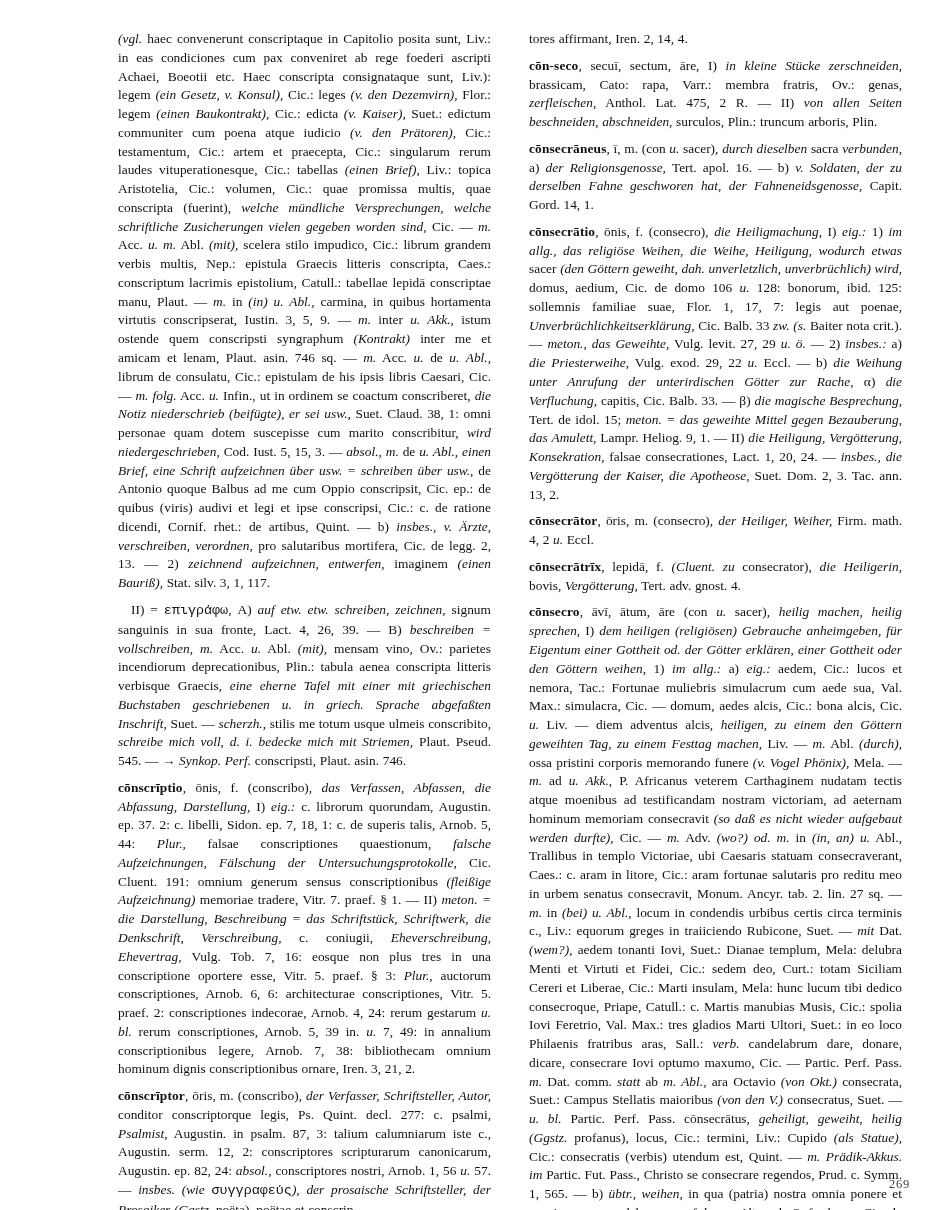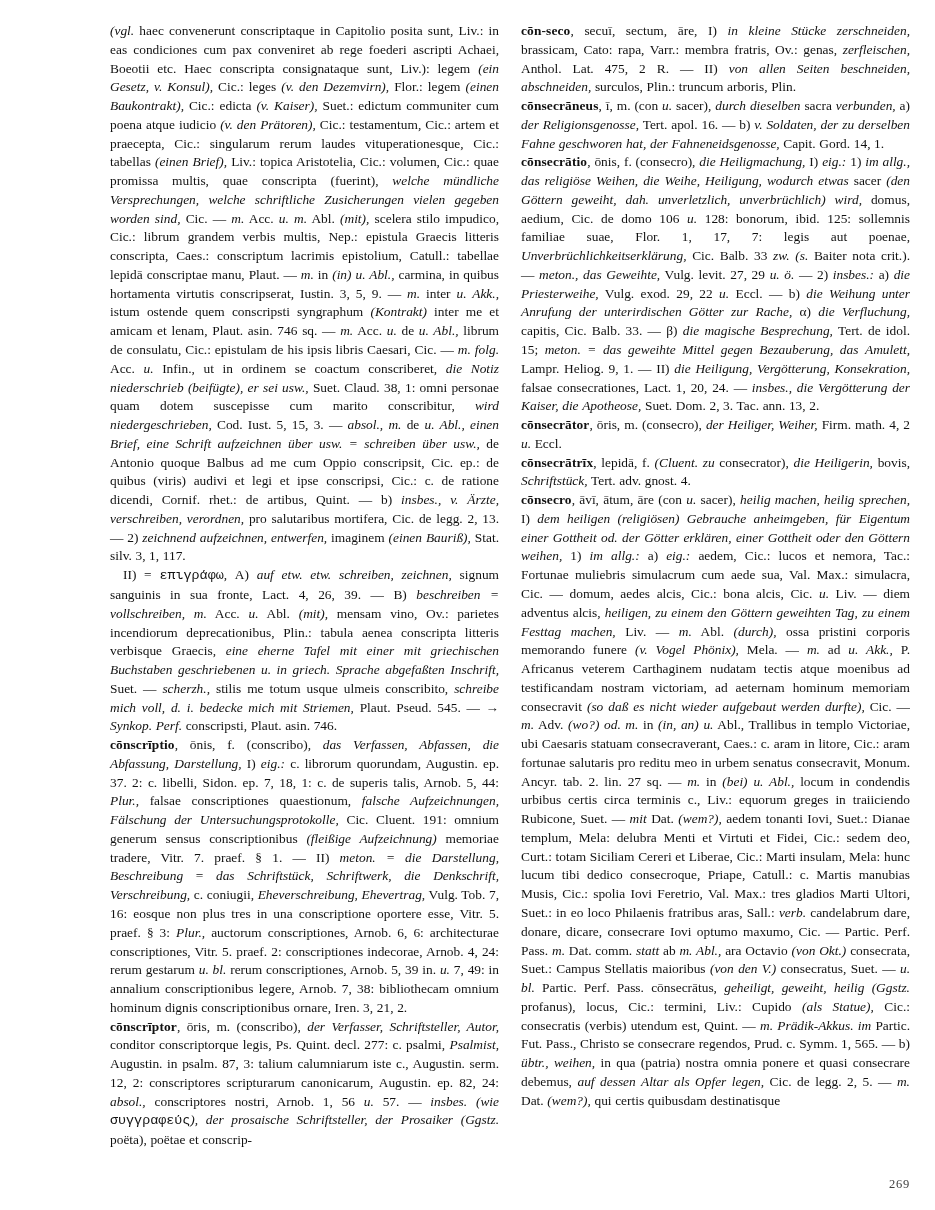--- a/index.html
+++ b/index.html
@@ -34,21 +34,21 @@
   .col {
     width: 389px;
     font-size: 13.4px;
     line-height: 18.77px;
     text-align: justify;
     text-justify: inter-word;
     hyphens: manual;
     word-spacing: 0.02em;
   }
   .col p {
-    margin: 0;
+    margin: 8px;
     padding: 0;
     text-align: justify;
   }
   .col p.indent {
     text-indent: 13px;
   }
   
   b.hw {
     font-weight: bold;
     letter-spacing: 0.01em;
@@ -72,22 +72,23 @@
 
 <div id="page">
   <div class="columns">
     <div class="col" id="col-left">
         <p><i>(vgl.</i><span> haec convenerunt conscriptaque in Capitolio posita sunt, Liv.: in eas condiciones cum pax conveniret ab rege foederi ascripti Achaei, Boeotii etc. Haec conscripta consignataque sunt, Liv.): legem </span><i>(ein Gesetz, v. Konsul),</i><span> Cic.: leges </span><i>(v. den Dezemvirn),</i><span> Flor.: legem </span><i>(einen Baukontrakt),</i><span> Cic.: edicta </span><i>(v. Kaiser),</i><span> Suet.: edictum communiter cum poena atque iudicio </span><i>(v. den Prätoren),</i><span> Cic.: testamentum, Cic.: artem et praecepta, Cic.: singularum rerum laudes vituperationesque, Cic.: tabellas </span><i>(einen Brief),</i><span> Liv.: topica Aristotelia, Cic.: volumen, Cic.: quae promissa multis, quae conscripta (fuerint), </span><i>welche mündliche Versprechungen, welche schriftliche Zusicherungen vielen gegeben worden sind,</i><span> Cic. — </span><i>m.</i><span> Acc. </span><i>u. m.</i><span> Abl. </span><i>(mit),</i><span> scelera stilo impudico, Cic.: librum grandem verbis multis, Nep.: epistula Graecis litteris conscripta, Caes.: conscriptum lacrimis epistolium, Catull.: tabellae lepidā conscriptae manu, Plaut. — </span><i>m.</i><span> in </span><i>(in) u. Abl.,</i><span> carmina, in quibus hortamenta virtutis conscripserat, Iustin. 3, 5, 9. — </span><i>m.</i><span> inter </span><i>u. Akk.,</i><span> istum ostende quem conscripsti syngraphum </span><i>(Kontrakt)</i><span> inter me et amicam et lenam, Plaut. asin. 746 sq. — </span><i>m.</i><span> Acc. </span><i>u.</i><span> de </span><i>u. Abl.,</i><span> librum de consulatu, Cic.: epistulam de his ipsis libris Caesari, Cic. — </span><i>m. folg.</i><span> Acc. </span><i>u.</i><span> Infin., ut in ordinem se coactum conscriberet, </span><i>die Notiz niederschrieb (beifügte), er sei usw.,</i><span> Suet. Claud. 38, 1: omni personae quam dotem suscepisse cum marito conscribitur, </span><i>wird niedergeschrieben,</i><span> Cod. Iust. 5, 15, 3. — </span><i>absol., m.</i><span> de </span><i>u. Abl., einen Brief, eine Schrift aufzeichnen über usw. = </i><span class="bi">schreiben</span><i> über usw.,</i><span> de Antonio quoque Balbus ad me cum Oppio conscripsit, Cic. ep.: de quibus (viris) audivi et legi et ipse conscripsi, Cic.: c. de ratione dicendi, Cornif. rhet.: de artibus, Quint. — b) </span><i>insbes., v. Ärzte,</i><span> </span><span class="bi">verschreiben, verordnen,</span><span> pro salutaribus mortifera, Cic. de legg. 2, 13. — 2) </span><i>zeichnend</i><span> </span><span class="bi">aufzeichnen, entwerfen,</span><span> imaginem </span><i>(einen Bauriß),</i><span> Stat. silv. 3, 1, 117.</span></p>
         <p class="indent"><span>II) = </span><span class="gr">επιγράφω</span><span>, A) </span><span class="bi">auf etw.</span><span> </span><i>etw.</i><span> </span><span class="bi">schreiben, zeichnen,</span><span> signum sanguinis in sua fronte, Lact. 4, 26, 39. — B) </span><span class="bi">beschreiben = vollschreiben,</span><span> </span><i>m.</i><span> Acc. </span><i>u.</i><span> Abl. </span><i>(mit),</i><span> mensam vino, Ov.: parietes incendiorum deprecationibus, Plin.: tabula aenea conscripta litteris verbisque Graecis, </span><i>eine eherne Tafel mit einer mit griechischen Buchstaben geschriebenen u. in griech. Sprache abgefaßten Inschrift,</i><span> Suet. — </span><i>scherzh.,</i><span> stilis me totum usque ulmeis conscribito, </span><i>schreibe mich voll, d. i. bedecke mich mit Striemen,</i><span> Plaut. Pseud. 545. — → </span><i>Synkop. Perf.</i><span> conscripsti, Plaut. asin. 746.</span></p>
         <p><b class="hw">cōnscrīptio</b><span>, ōnis, f. (conscribo), </span><i>das</i><span> </span><span class="bi">Verfassen, Abfassen,</span><span> </span><i>die</i><span> </span><span class="bi">Abfassung, Darstellung,</span><span> I) </span><i>eig.:</i><span> c. librorum quorundam, Augustin. ep. 37. 2: c. libelli, Sidon. ep. 7, 18, 1: c. de superis talis, Arnob. 5, 44: </span><i>Plur.,</i><span> falsae conscriptiones quaestionum, </span><i>falsche Aufzeichnungen, Fälschung der Untersuchungsprotokolle,</i><span> Cic. Cluent. 191: omnium generum sensus conscriptionibus </span><i>(fleißige Aufzeichnung)</i><span> memoriae tradere, Vitr. 7. praef. § 1. — II) </span><i>meton. = die</i><span> </span><span class="bi">Darstellung, Beschreibung</span><span> = </span><i>das</i><span> </span><span class="bi">Schriftstück, Schriftwerk,</span><span> </span><i>die</i><span> </span><span class="bi">Denkschrift, Verschreibung,</span><span> c. coniugii, </span><i>Eheverschreibung, Ehevertrag,</i><span> Vulg. Tob. 7, 16: eosque non plus tres in una conscriptione oportere esse, Vitr. 5. praef. § 3: </span><i>Plur.,</i><span> auctorum conscriptiones, Arnob. 6, 6: architecturae conscriptiones, Vitr. 5. praef. 2: conscriptiones indecorae, Arnob. 4, 24: rerum gestarum </span><i>u. bl.</i><span> rerum conscriptiones, Arnob. 5, 39 in. </span><i>u.</i><span> 7, 49: in annalium conscriptionibus legere, Arnob. 7, 38: bibliothecam omnium hominum dignis conscriptionibus ornare, Iren. 3, 21, 2.</span></p>
         <p><b class="hw">cōnscrīptor</b><span>, ōris, m. (conscribo), </span><i>der</i><span> </span><span class="bi">Verfasser, Schriftsteller, Autor,</span><span> conditor conscriptorque legis, Ps. Quint. decl. 277: c. psalmi, </span><i>Psalmist,</i><span> Augustin. in psalm. 87, 3: talium calumniarum iste c., Augustin. serm. 12, 2: conscriptores scripturarum canonicarum, Augustin. ep. 82, 24: </span><i>absol.,</i><span> conscriptores nostri, Arnob. 1, 56 </span><i>u.</i><span> 57. — </span><i>insbes. (wie </i><span class="gr">συγγραφεύς</span><i>), der</i><span> </span><span class="bi">prosaische Schriftsteller,</span><span> </span><i>der</i><span> </span><span class="bi">Prosaiker</span><span> </span><i>(Ggstz.</i><span> poëta), poëtae et conscrip-</span></p>
       </div>
     <div class="col" id="col-right">
+        <p><span>tores affirmant, Iren. 2, 14, 4.</span></p>
         <p><b class="hw">cōn-seco</b><span>, secuī, sectum, āre, I) </span><span class="bi">in kleine Stücke zerschneiden,</span><span> brassicam, Cato: rapa, Varr.: membra fratris, Ov.: genas, </span><i>zerfleischen,</i><span> Anthol. Lat. 475, 2 R. — II) </span><i>von allen Seiten</i><span> </span><span class="bi">beschneiden, abschneiden,</span><span> surculos, Plin.: truncum arboris, Plin.</span></p>
         <p><b class="hw">cōnsecrāneus</b><span>, ī, m. (con </span><i>u.</i><span> sacer), </span><span class="bi">durch dieselben</span><span> sacra </span><span class="bi">verbunden,</span><span> a) </span><i>der</i><span> </span><span class="bi">Religionsgenosse,</span><span> Tert. apol. 16. — b) </span><i>v. Soldaten, der zu derselben Fahne geschworen hat, der</i><span> </span><span class="bi">Fahneneidsgenosse,</span><span> Capit. Gord. 14, 1.</span></p>
         <p><b class="hw">cōnsecrātio</b><span>, ōnis, f. (consecro), </span><i>die</i><span> </span><span class="bi">Heiligmachung,</span><span> I) </span><i>eig.:</i><span> 1) </span><i>im allg., das</i><span> </span><span class="bi">religiöse Weihen,</span><span> </span><i>die</i><span> </span><span class="bi">Weihe, Heiligung,</span><span> </span><i>wodurch etwas</i><span> sacer </span><i>(den Göttern geweiht, dah. unverletzlich, unverbrüchlich) wird,</i><span> domus, aedium, Cic. de domo 106 </span><i>u.</i><span> 128: bonorum, ibid. 125: sollemnis familiae suae, Flor. 1, 17, 7: legis aut poenae, </span><i>Unverbrüchlichkeitserklärung,</i><span> Cic. Balb. 33 </span><i>zw. (s.</i><span> Baiter nota crit.). — </span><i>meton., das</i><span> </span><span class="bi">Geweihte,</span><span> Vulg. levit. 27, 29 </span><i>u. ö.</i><span> — 2) </span><i>insbes.:</i><span> a) </span><i>die</i><span> </span><span class="bi">Priesterweihe,</span><span> Vulg. exod. 29, 22 </span><i>u.</i><span> Eccl. — b) </span><i>die Weihung unter Anrufung der unterirdischen Götter zur Rache,</i><span> α) </span><i>die</i><span> </span><span class="bi">Verfluchung,</span><span> capitis, Cic. Balb. 33. — β) </span><i>die</i><span> </span><span class="bi">magische Besprechung,</span><span> Tert. de idol. 15; </span><i>meton. = das</i><span> </span><span class="bi">geweihte Mittel gegen Bezauberung,</span><span> </span><i>das</i><span> </span><span class="bi">Amulett,</span><span> Lampr. Heliog. 9, 1. — II) </span><i>die</i><span> </span><span class="bi">Heiligung, Vergötterung, Konsekration,</span><span> falsae consecrationes, Lact. 1, 20, 24. — </span><i>insbes., die</i><span> </span><span class="bi">Vergötterung</span><span> </span><i>der Kaiser, die</i><span> </span><span class="bi">Apotheose,</span><span> Suet. Dom. 2, 3. Tac. ann. 13, 2.</span></p>
         <p><b class="hw">cōnsecrātor</b><span>, ōris, m. (consecro), </span><i>der</i><span> </span><span class="bi">Heiliger, Weiher,</span><span> Firm. math. 4, 2 </span><i>u.</i><span> Eccl.</span></p>
-        <p><b class="hw">cōnsecrātrīx</b><span>, lepidā, f. </span><i>(Cluent. zu</i><span> consecrator), </span><i>die</i><span> </span><span class="bi">Heiligerin,</span><span> bovis, </span><i>Schriftstück,</i><span> Tert. adv. gnost. 4.</span></p>
+        <p><b class="hw">cōnsecrātrīx</b><span>, lepidā, f. </span><i>(Cluent. zu</i><span> consecrator), </span><i>die</i><span> </span><span class="bi">Heiligerin,</span><span> bovis, </span><i>Vergötterung,</i><span> Tert. adv. gnost. 4.</span></p>
         <p><b class="hw">cōnsecro</b><span>, āvī, ātum, āre (con </span><i>u.</i><span> sacer), </span><span class="bi">heilig machen, heilig sprechen,</span><span> I) </span><span class="bi">dem heiligen (religiösen) Gebrauche anheimgeben, für Eigentum</span><span> </span><i>einer Gottheit od. der Götter</i><span> </span><span class="bi">erklären,</span><span> </span><i>einer Gottheit oder den Göttern</i><span> </span><span class="bi">weihen,</span><span> 1) </span><i>im allg.:</i><span> a) </span><i>eig.:</i><span> aedem, Cic.: lucos et nemora, Tac.: Fortunae muliebris simulacrum cum aede sua, Val. Max.: simulacra, Cic. — domum, aedes alcis, Cic.: bona alcis, Cic. </span><i>u.</i><span> Liv. — diem adventus alcis, </span><i>heiligen, zu einem den Göttern geweihten Tag, zu einem Festtag machen,</i><span> Liv. — </span><i>m.</i><span> Abl. </span><i>(durch),</i><span> ossa pristini corporis memorando funere </span><i>(v. Vogel Phönix),</i><span> Mela. — </span><i>m.</i><span> ad </span><i>u. Akk.,</i><span> P. Africanus veterem Carthaginem nudatam tectis atque moenibus ad testificandam nostram victoriam, ad aeternam hominum memoriam consecravit </span><i>(so daß es nicht wieder aufgebaut werden durfte),</i><span> Cic. — </span><i>m.</i><span> Adv. </span><span class="bi">(wo?)</span><span> </span><i>od. m.</i><span> in </span><i>(in, an) u.</i><span> Abl., Trallibus in templo Victoriae, ubi Caesaris statuam consecraverant, Caes.: c. aram in litore, Cic.: aram fortunae salutaris pro reditu meo in urbem senatus consecravit, Monum. Ancyr. tab. 2. lin. 27 sq. — </span><i>m.</i><span> in </span><i>(bei) u. Abl.,</i><span> locum in condendis urbibus certis circa terminis c., Liv.: equorum greges in traiiciendo Rubicone, Suet. — </span><i>mit</i><span> Dat. </span><span class="bi">(wem?),</span><span> aedem tonanti Iovi, Suet.: Dianae templum, Mela: delubra Menti et Virtuti et Fidei, Cic.: sedem deo, Curt.: totam Siciliam Cereri et Liberae, Cic.: Marti insulam, Mela: hunc lucum tibi dedico consecroque, Priape, Catull.: c. Martis manubias Musis, Cic.: spolia Iovi Feretrio, Val. Max.: tres gladios Marti Ultori, Suet.: in eo loco Philaenis fratribus aras, Sall.: </span><i>verb.</i><span> candelabrum dare, donare, dicare, consecrare Iovi optumo maxumo, Cic. — Partic. Perf. Pass. </span><i>m.</i><span> Dat. comm. </span><i>statt</i><span> ab </span><i>m. Abl.,</i><span> ara Octavio </span><i>(von Okt.)</i><span> consecrata, Suet.: Campus Stellatis maioribus </span><i>(von den V.)</i><span> consecratus, Suet. — </span><i>u. bl.</i><span> Partic. Perf. Pass. cōnsecrātus, </span><span class="bi">geheiligt, geweiht, heilig</span><span> </span><i>(Ggstz.</i><span> profanus), locus, Cic.: termini, Liv.: Cupido </span><i>(als Statue),</i><span> Cic.: consecratis (verbis) utendum est, Quint. — </span><i>m. Prädik-Akkus. im</i><span> Partic. Fut. Pass., Christo se consecrare regendos, Prud. c. Symm. 1, 565. — b) </span><i>übtr.,</i><span> </span><span class="bi">weihen,</span><span> in qua (patria) nostra omnia ponere et quasi consecrare debemus, </span><i>auf dessen Altar als Opfer legen,</i><span> Cic. de legg. 2, 5. — </span><i>m.</i><span> Dat. </span><span class="bi">(wem?),</span><span> qui certis quibusdam destinatisque</span></p>
       </div>
   </div>
   <div class="pageno">269</div>
 </div>
 
 </body></html>

